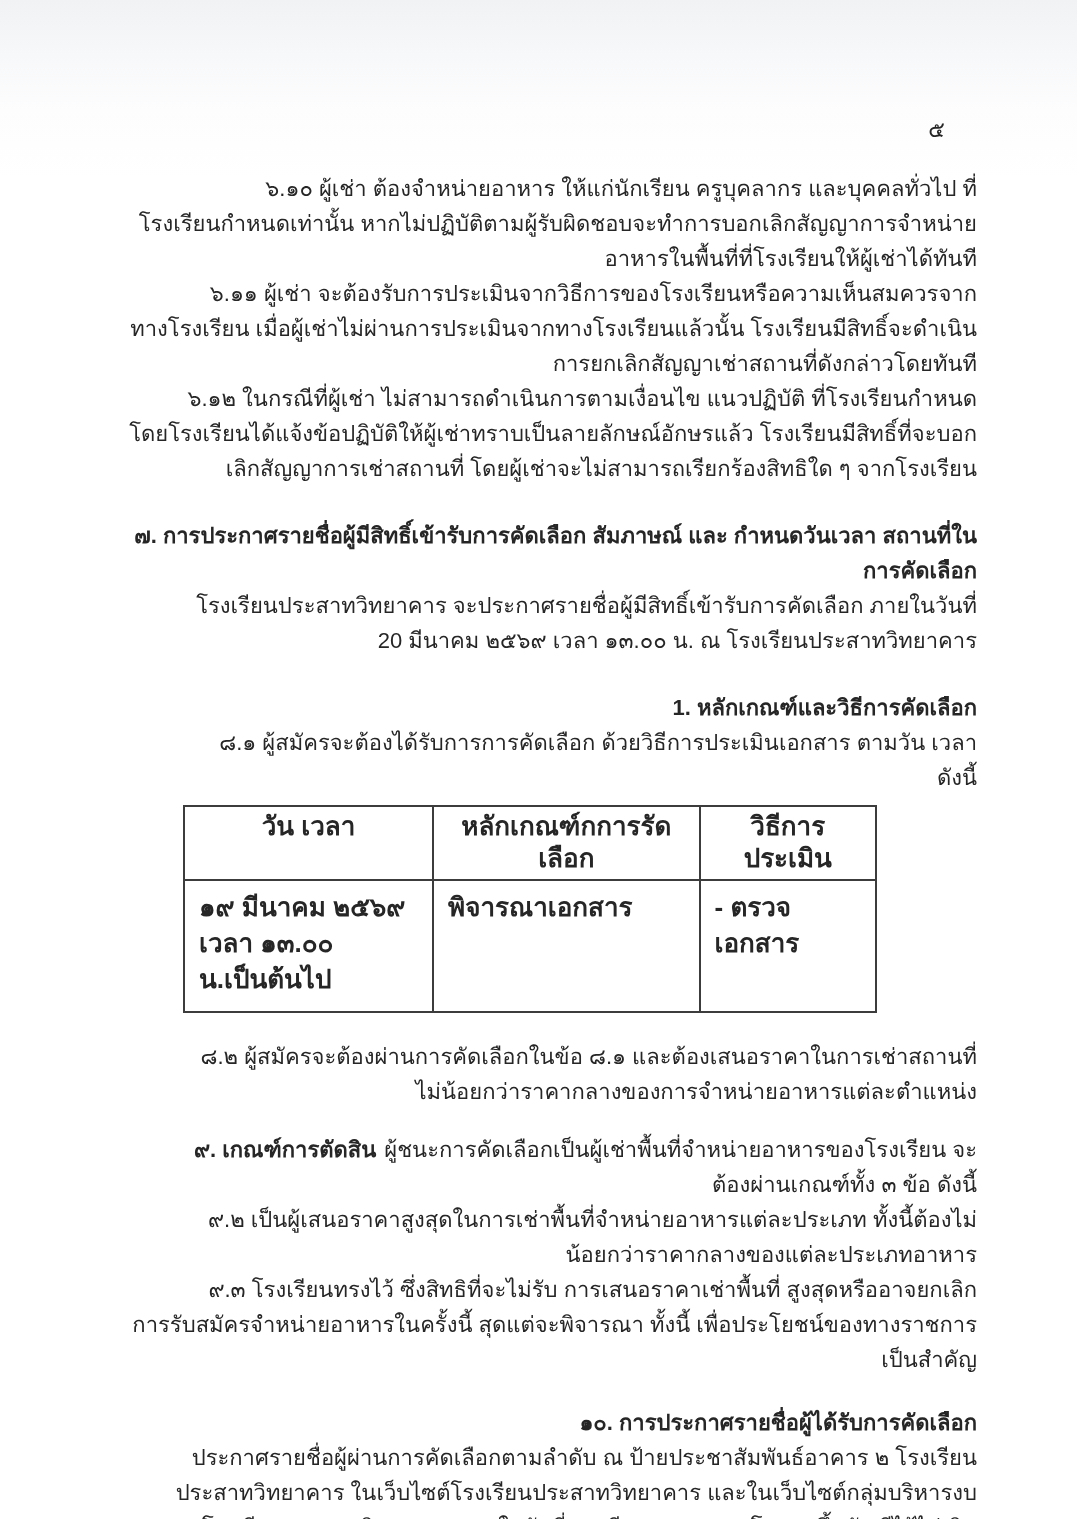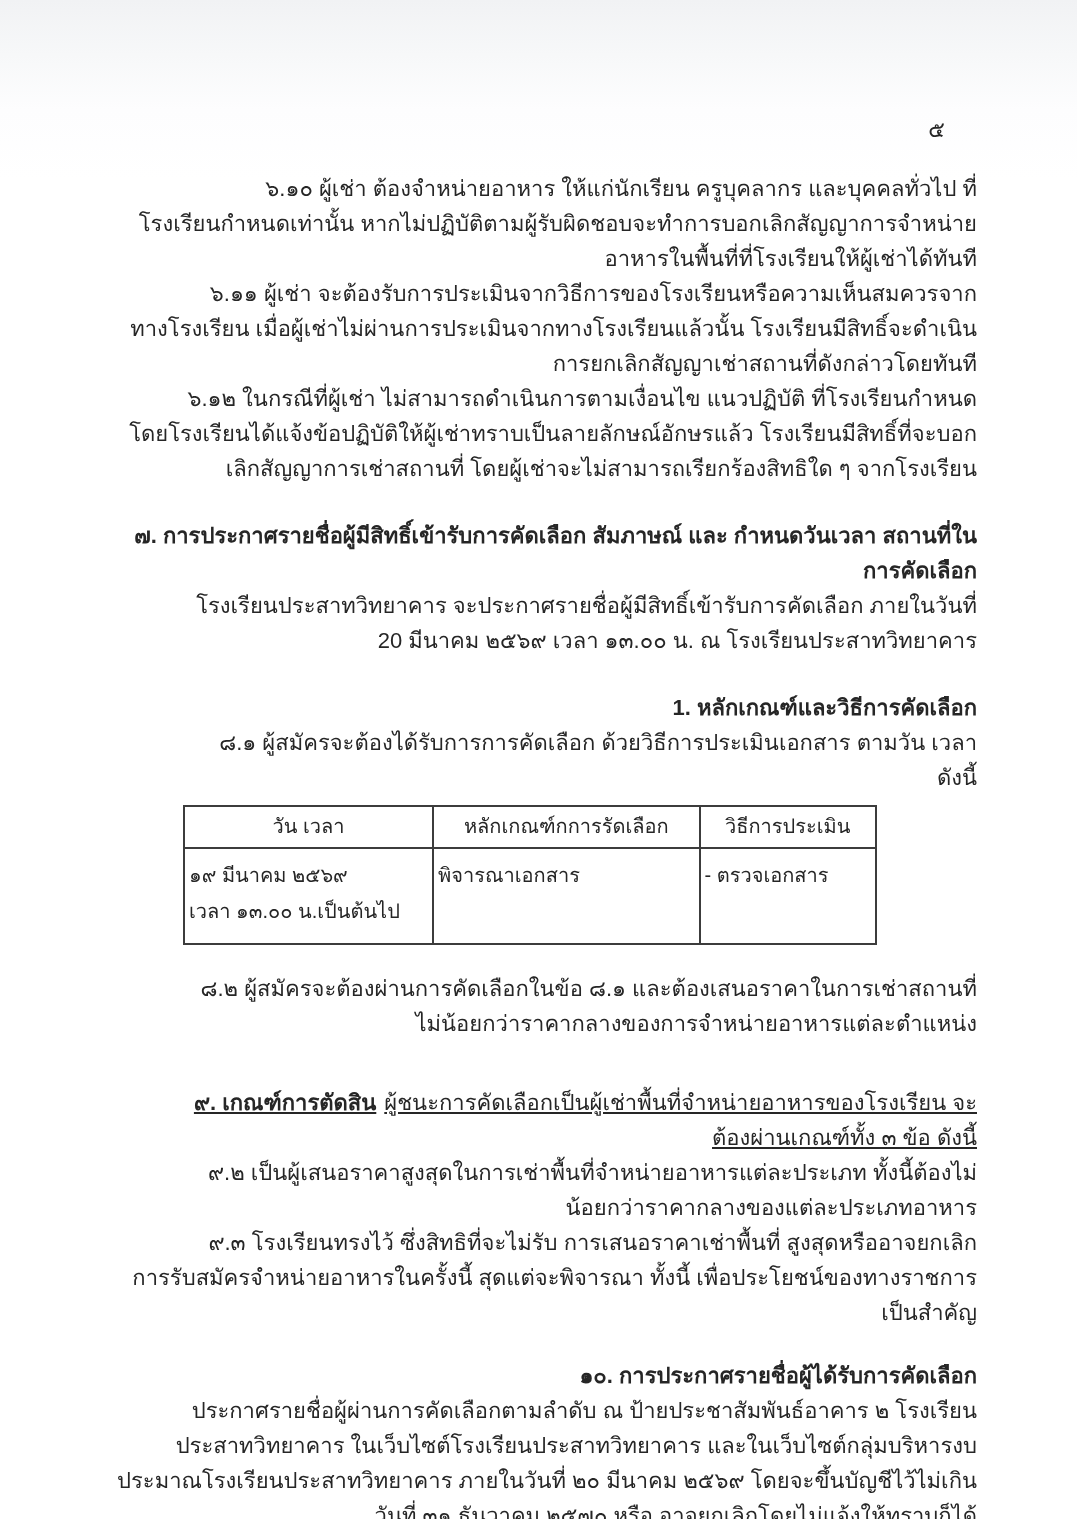--- a/index.html
+++ b/index.html
@@ -27,43 +27,43 @@
     font-size: 22px;
   }
   p.para {
     text-align: right;
     text-indent: 82px;
   }
   .heading {
     font-weight: bold;
     margin-top: 32px;
   }
-  .inline-heading { margin-top: 44px; text-indent: 0; text-decoration: underline; }
+  .inline-heading { margin-top: 23px; text-indent: 0; }
   .inline-heading strong { font-weight: bold; margin-right: 8px; }
   .after-heading { text-indent: 82px; }
   table.sel-table {
     border-collapse: collapse;
     margin: 10px 0 26px 80px;
     width: 694px;
     table-layout: fixed;
   }
   table.sel-table th, table.sel-table td {
     border: 2px solid #3c3c3c;
-    font-size: 20px;
-    font-weight: normal;
+    font-size: 26px;
+    font-weight: bold;
     vertical-align: top;
   }
   table.sel-table th {
     text-align: center;
     padding: 3px 6px 5px 6px;
     line-height: 32px;
   }
   table.sel-table td {
     text-align: left;
-    padding: 8px 10px 14px 4px;
+    padding: 8px 10px 14px 14px;
     line-height: 36px;
   }
   col.c1 { width: 36%; }
   col.c2 { width: 38.5%; }
   col.c3 { width: 25.5%; }
 </style>
 </head>
 <body>
 
 <div class="page">

